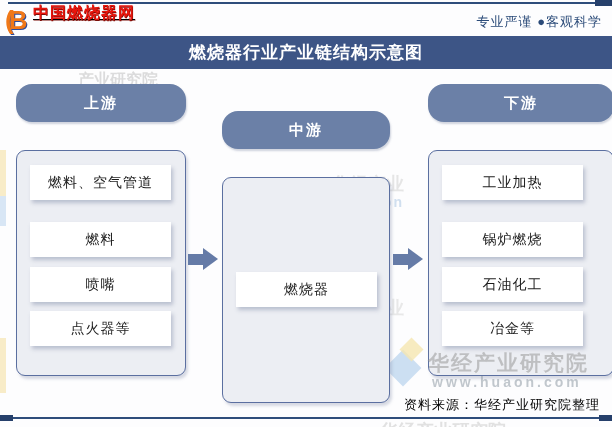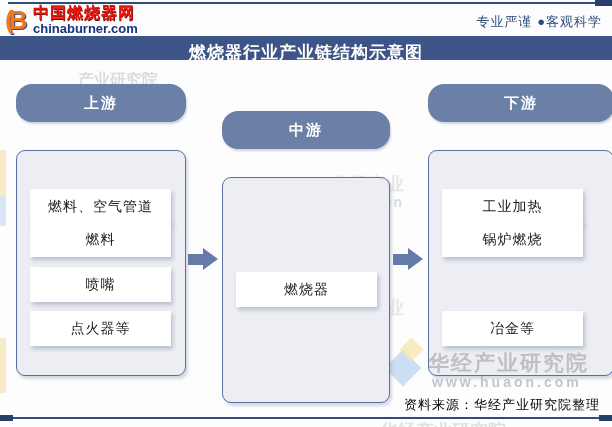--- a/index.html
+++ b/index.html
@@ -6,41 +6,41 @@
   .page{
     position:relative;width:612px;height:427px;overflow:hidden;
     background:#fdfdfe;font-family:"Liberation Sans",sans-serif;
   }
   
   .top-rule{position:absolute;left:8px;right:16px;top:2px;height:2px;background:#2E4D7B;}
   .top-rule-cap{position:absolute;right:0;top:0;width:17px;height:6px;background:#26406B;}
   
   .logo{position:absolute;left:5px;top:3px;display:flex;align-items:flex-start;gap:1px;cursor:pointer;}
   .logo-icon{width:27px;height:34px;font-weight:bold;font-size:26px;line-height:34px;color:#F07818;letter-spacing:-5px;text-shadow:1px 1px 0 #2B4DA0;}
-  .logo-text{display:flex;flex-direction:column;}
+  .logo-text{display:flex;flex-direction:row;text-decoration:underline;}
   .logo-title{font-size:16px;font-weight:bold;color:#E8150C;letter-spacing:1px;text-shadow:0.5px 0.5px 0 #7a0c06;line-height:19px;}
   .logo-domain{font-size:13px;font-weight:bold;color:#16337F;line-height:14px;border-bottom:3px solid #D40000;padding-bottom:1px;align-self:flex-start;}
   .slogan{position:absolute;right:10px;top:13px;font-size:13px;color:#2A4A78;letter-spacing:1px;}
   
-  .title-bar{position:absolute;left:0;right:0;top:36px;height:24px;background:#3D5586;color:#fff;
+  .title-bar{position:absolute;left:0;right:0;top:36px;height:33px;background:#3D5586;color:#fff;
     text-align:center;font-size:17px;font-weight:bold;line-height:33px;letter-spacing:1px;}
   
   .col-header{position:absolute;top:84px;height:38px;border-radius:16px;background:#6B80A7;color:#fff;
     font-weight:bold;font-size:15px;display:flex;align-items:center;justify-content:center;letter-spacing:2px;
     box-shadow:1px 2px 2px rgba(140,150,175,0.4);z-index:4;}
   .c1{left:16px;width:170px;}
   .c2{left:222px;width:168px;margin-top:27px;}
   .c3{left:428px;width:186px;}
   
   .panel{position:absolute;top:150px;height:226px;border:1.5px solid #5B6FA0;border-radius:9px;background:#ECEEF3;
     box-shadow:2px 3px 3px rgba(140,150,175,0.35);z-index:3;box-sizing:border-box;}
   .item{position:absolute;left:13px;width:141px;height:35px;background:#fff;
     box-shadow:2px 3px 4px rgba(125,135,165,0.45);display:flex;align-items:center;justify-content:center;
     font-size:14px;color:#1c1c1c;letter-spacing:1px;}
-  .it1{top:38px;} .it2{top:71px;} .it3{top:116px;} .it4{top:160px;} .it-mid{top:94px;}
+  .it1{top:14px;} .it2{top:71px;} .it3{top:116px;} .it4{top:160px;} .it-mid{top:94px;}
   
   .arrow{position:absolute;top:248px;width:30px;height:22px;z-index:4;}
   .a1{left:188px;} .a2{left:393px;}
   .arrow .shaft{position:absolute;left:0;top:6px;width:15px;height:11px;background:#657BA7;}
   .arrow .head{position:absolute;left:15px;top:0;width:0;height:0;
     border-left:15px solid #657BA7;border-top:11px solid transparent;border-bottom:11px solid transparent;}
   
   .source{position:absolute;right:12px;top:396px;font-size:13px;color:#000000;letter-spacing:1px;z-index:4;}
   .bottom-rule{position:absolute;left:10px;right:10px;top:417px;height:2px;background:#2E4D7B;z-index:4;}
   .bottom-cap-l{position:absolute;left:0;top:415px;width:13px;height:6px;background:#26406B;z-index:4;}
@@ -78,21 +78,20 @@
   <div class="wm wm-diamond-blue"></div>
   <div class="wm wm-diamond-yellow"></div>
   <div class="wm wm-edge-y1"></div>
   <div class="wm wm-edge-b1"></div>
   <div class="wm wm-edge-y2"></div>
 
   <div class="logo">
     <span class="logo-icon">(B</span>
     <span class="logo-text">
       <span class="logo-title">中国燃烧器网</span>
-      <span class="logo-domain">chinaburner.com</span>
     </span>
   </div>
   <div class="slogan">专业严谨 ●客观科学</div>
 
   <div class="title-bar">
     <span>燃烧器行业产业链结构示意图</span>
   </div>
 
   <div class="col-header c1">上游</div>
   <div class="col-header c2">中游</div>
@@ -105,20 +104,21 @@
     <div class="item it4">点火器等</div>
   </div>
 
   <div class="panel c2">
     <div class="item it-mid">燃烧器</div>
   </div>
 
   <div class="panel c3">
     <div class="item it1">工业加热</div>
     <div class="item it2">锅炉燃烧</div>
+    <div class="item it3">石油化工</div>
     <div class="item it4">冶金等</div>
   </div>
 
   <div class="arrow a1">
     <span class="shaft"></span>
     <span class="head"></span>
   </div>
   <div class="arrow a2">
     <span class="shaft"></span>
     <span class="head"></span>

